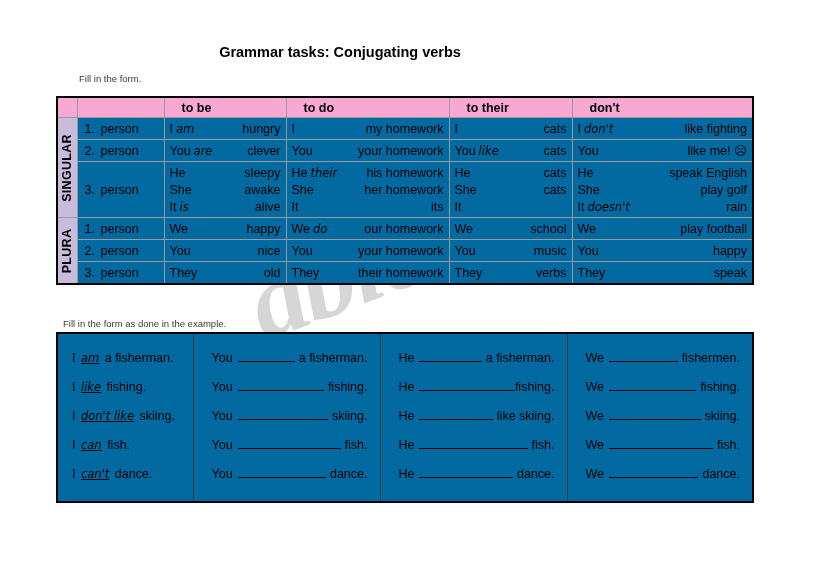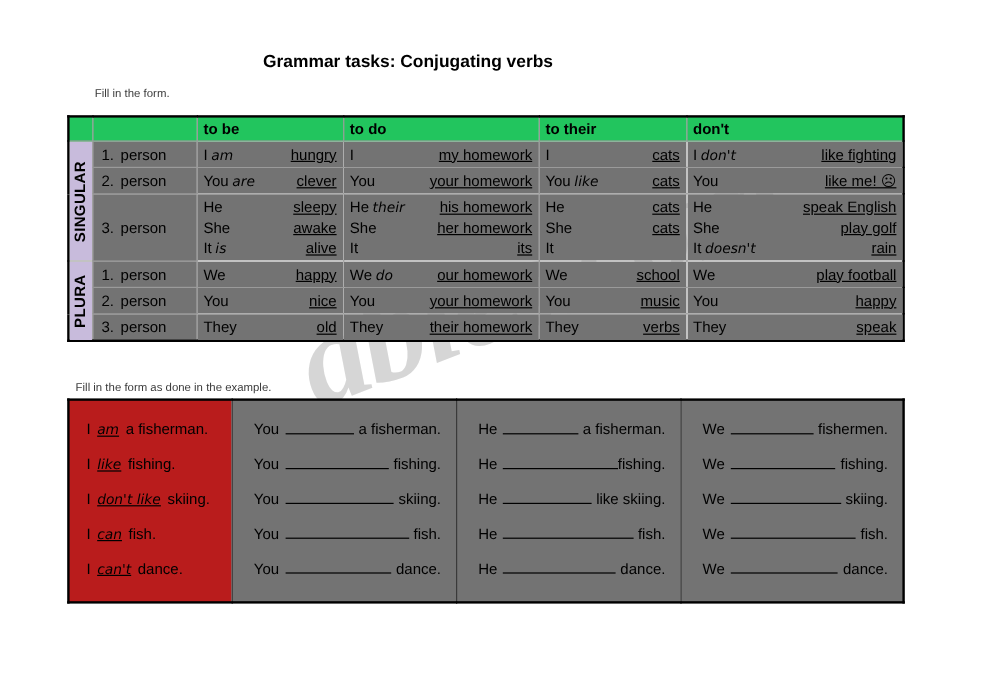--- a/index.html
+++ b/index.html
@@ -61,37 +61,37 @@
     border-collapse: collapse;
     position: absolute;
     table-layout: fixed;
   }
   td, th {
     border: 1px solid #9a9a9a;
     padding: 0;
     vertical-align: middle;
     font-weight: normal;
     font-size: 12.5px;
-    background: #737373;
+    background: #0369a1;
   }
 
   
   #conjugation-table {
     left: 56px;
     top: 96px;
     width: 698px;
     border: 2px solid #000;
   }
   #conjugation-table td { height: 21px; }
   .hdr-cell {
-    background: #22c55e;
+    background: #f9a8d4;
     height: 19px !important;
     font-weight: bold;
     font-size: 12.5px;
-    padding-left: 5px;
+    padding-left: 17px;
   }
   .rotate-cell {
     background: #c8bbdc;
     width: 20px;
     position: relative;
   }
   .rotate-inner {
     position: absolute;
     left: 50%; top: 50%;
     transform: translate(-50%,-50%) rotate(-90deg);
@@ -115,42 +115,42 @@
 
   
   .line {
     display: flex;
     align-items: baseline;
     white-space: nowrap;
     width: 100%;
   }
   .line .pro { flex: 0 0 auto; }
   .line .gap { flex: 1 1 auto; min-width: 6px; }
-  .line .tail { flex: 0 0 auto; text-decoration: underline; }
+  .line .tail { flex: 0 0 auto; }
   .ans {
     font-family: "DejaVu Sans", sans-serif;
     font-style: italic;
     font-size: 11.5px;
     padding: 0 3px;
   }
 
   
   #exercise-table {
     left: 56px;
     top: 332px;
     width: 698px;
     border: 2px solid #000;
   }
   #exercise-table td {
     vertical-align: middle;
     padding: 10px 0 12px 0;
     border: 1px solid #3a3a3a;
   }
   .example-col {
-    background: #b91c1c;
+    background: #0369a1;
     width: 136px;
     padding-left: 12px !important;
   }
   .ex-line {
     font-size: 12.5px;
     line-height: 29px;
     white-space: nowrap;
   }
   .example-col .ex-line { padding-left: 2px; }
   .ans-u {

